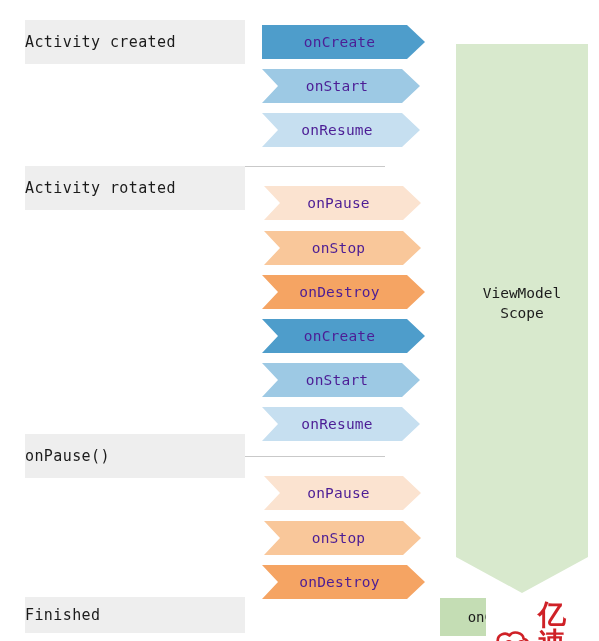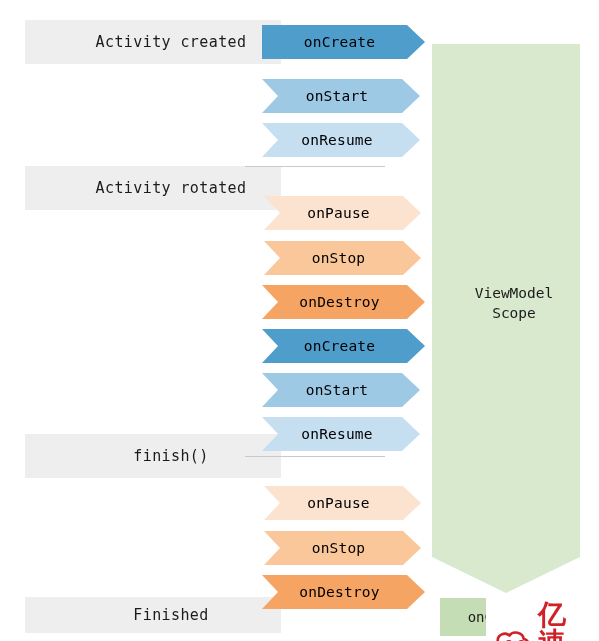--- a/index.html
+++ b/index.html
@@ -18,59 +18,56 @@
     background: #ffffff;
     overflow: hidden;
   }
 
   
   .event-label {
     position: absolute;
     background: #eeeeee;
     display: flex;
     align-items: center;
-    justify-content: center;
     color: #1b1b1b;
     font-size: 15px;
     letter-spacing: 0.4px;
     font-family: "DejaVu Sans Mono", "Liberation Mono", monospace;
     white-space: pre;
-    padding-left: 36px;
   }
 
   
   .connector {
     position: absolute;
     height: 1px;
     background: #c9c9c9;
   }
 
   
   .chev {
     position: absolute;
     display: flex;
     align-items: center;
     justify-content: center;
-    color: #000000;
+    color: #4c1d95;
     font-size: 14.5px;
     letter-spacing: 0.2px;
     font-family: "DejaVu Sans Mono", "Liberation Mono", monospace;
     white-space: pre;
     box-sizing: border-box;
   }
   .chev .chev-text {
     position: relative;
     z-index: 2;
     pointer-events: none;
     transform: translateX(-4px);
   }
   
   .chev.tailed {
     clip-path: polygon(0% 0%, calc(100% - 18px) 0%, 100% 50%, calc(100% - 18px) 100%, 0% 100%, 16px 50%);
-    margin-top: 10px;
   }
   
   .chev.flat {
     clip-path: polygon(0% 0%, calc(100% - 18px) 0%, 100% 50%, calc(100% - 18px) 100%, 0% 100%);
   }
 
   
   #vm-scope {
     position: absolute;
     color: #1b1b1b;
@@ -132,30 +129,30 @@
     <div class="event-label" style="left:25px; top:20px; width:220px; height:44px;">
       <span>Activity created</span>
     </div>
 
     <div class="event-label" style="left:25px; top:144px; width:220px; height:44px;margin-top:22px;">
       <span>Activity rotated</span>
     </div>
     <div class="connector" style="left:245px; top:166px; width:140px;"></div>
 
     <div class="event-label" style="left:25px; top:434px; width:220px; height:44px;">
-      <span>finish()</span>
+      <span>onPause()</span>
     </div>
     <div class="connector" style="left:245px; top:456px; width:140px;"></div>
 
     <div class="event-label" style="left:25px; top:597px; width:220px; height:36px;">
       <span>Finished</span>
     </div>
   </div>
 
-  <div id="vm-scope" style="left:432px; top:44px; width:132px; height:549px; background:#d8e9cd;padding-left:16px;">
+  <div id="vm-scope" style="left:456px; top:44px; width:132px; height:549px; background:#d8e9cd;">
     <span class="vm-label">ViewModel
 Scope</span>
   </div>
 
   <div id="on-cleared" style="left:440px; top:598px; width:148px; height:38px; background:#c4ddb4;">
     <span>onCleared()</span>
   </div>
 
   <div>
 

